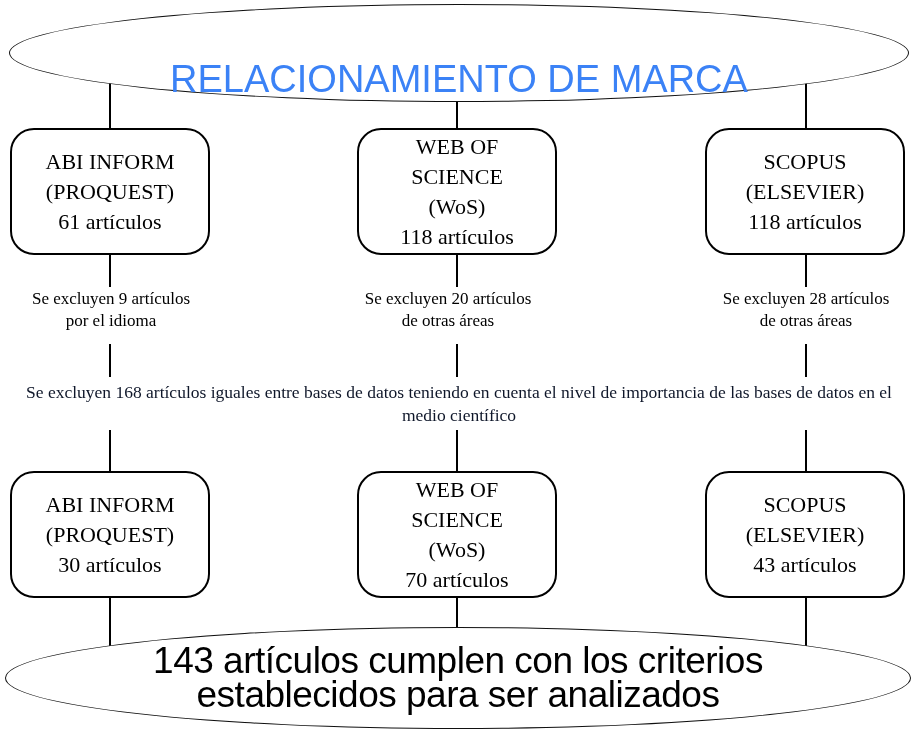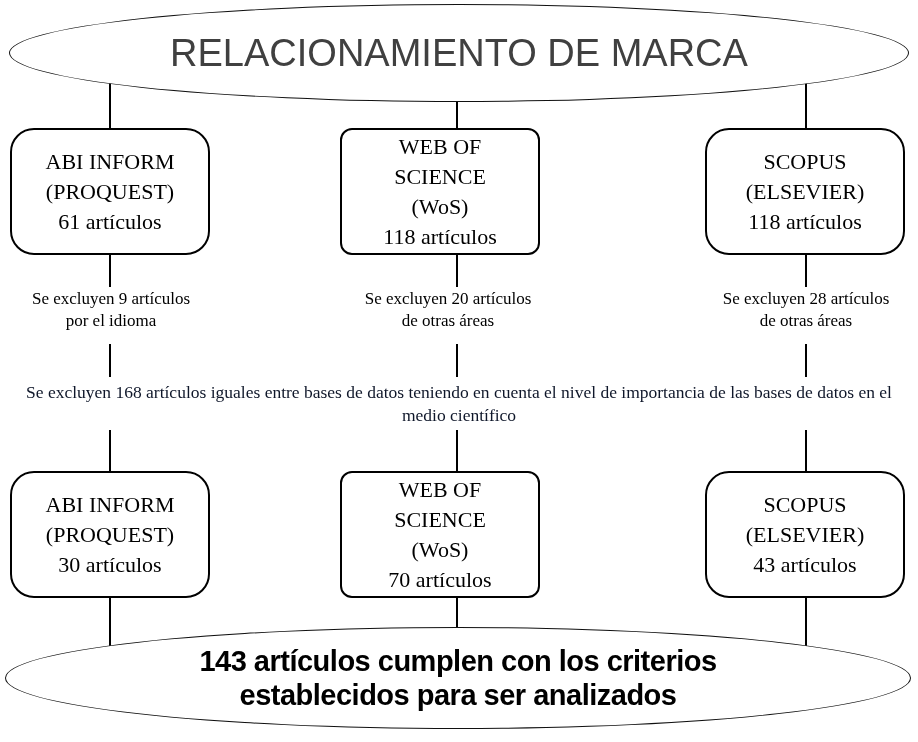--- a/index.html
+++ b/index.html
@@ -26,31 +26,31 @@
     display: flex;
     align-items: center;
     justify-content: center;
     text-align: center;
     z-index: 2;
   }
   .title-ellipse {
     left: 9px; top: 4px; width: 900px; height: 98px;
     font-family: "Liberation Sans", sans-serif;
     font-size: 38px;
-    color: #404040;
+    color: #3b82f6;
+    align-items: flex-end;
   }
   .conclusion-ellipse {
     left: 5px; top: 627px; width: 906px; height: 102px;
     font-family: "Liberation Sans", sans-serif;
-    font-size: 29px;
+    font-size: 37px;
     line-height: 34px;
     letter-spacing: -0.5px;
     color: #000;
     white-space: pre-line;
-    font-weight: bold;
   }
   .box {
     position: absolute;
     width: 200px;
     height: 127px;
     background: #fff;
     border: 2px solid #000;
     border-radius: 24px;
     box-sizing: border-box;
     display: flex;
@@ -59,21 +59,21 @@
     text-align: center;
     font-size: 22px;
     line-height: 30px;
     white-space: pre-line;
     color: #000;
     z-index: 2;
   }
   .row1 { top: 128px; }
   .row2 { top: 471px; }
   .col1 { left: 10px; text-align: center; }
-  .col2 { left: 340px; border-radius: 12px; }
+  .col2 { left: 357px; }
   .col3 { left: 705px; }
   .note {
     position: absolute;
     top: 288px;
     width: 260px;
     text-align: center;
     font-size: 17px;
     line-height: 22px;
     white-space: pre-line;
     color: #000;

